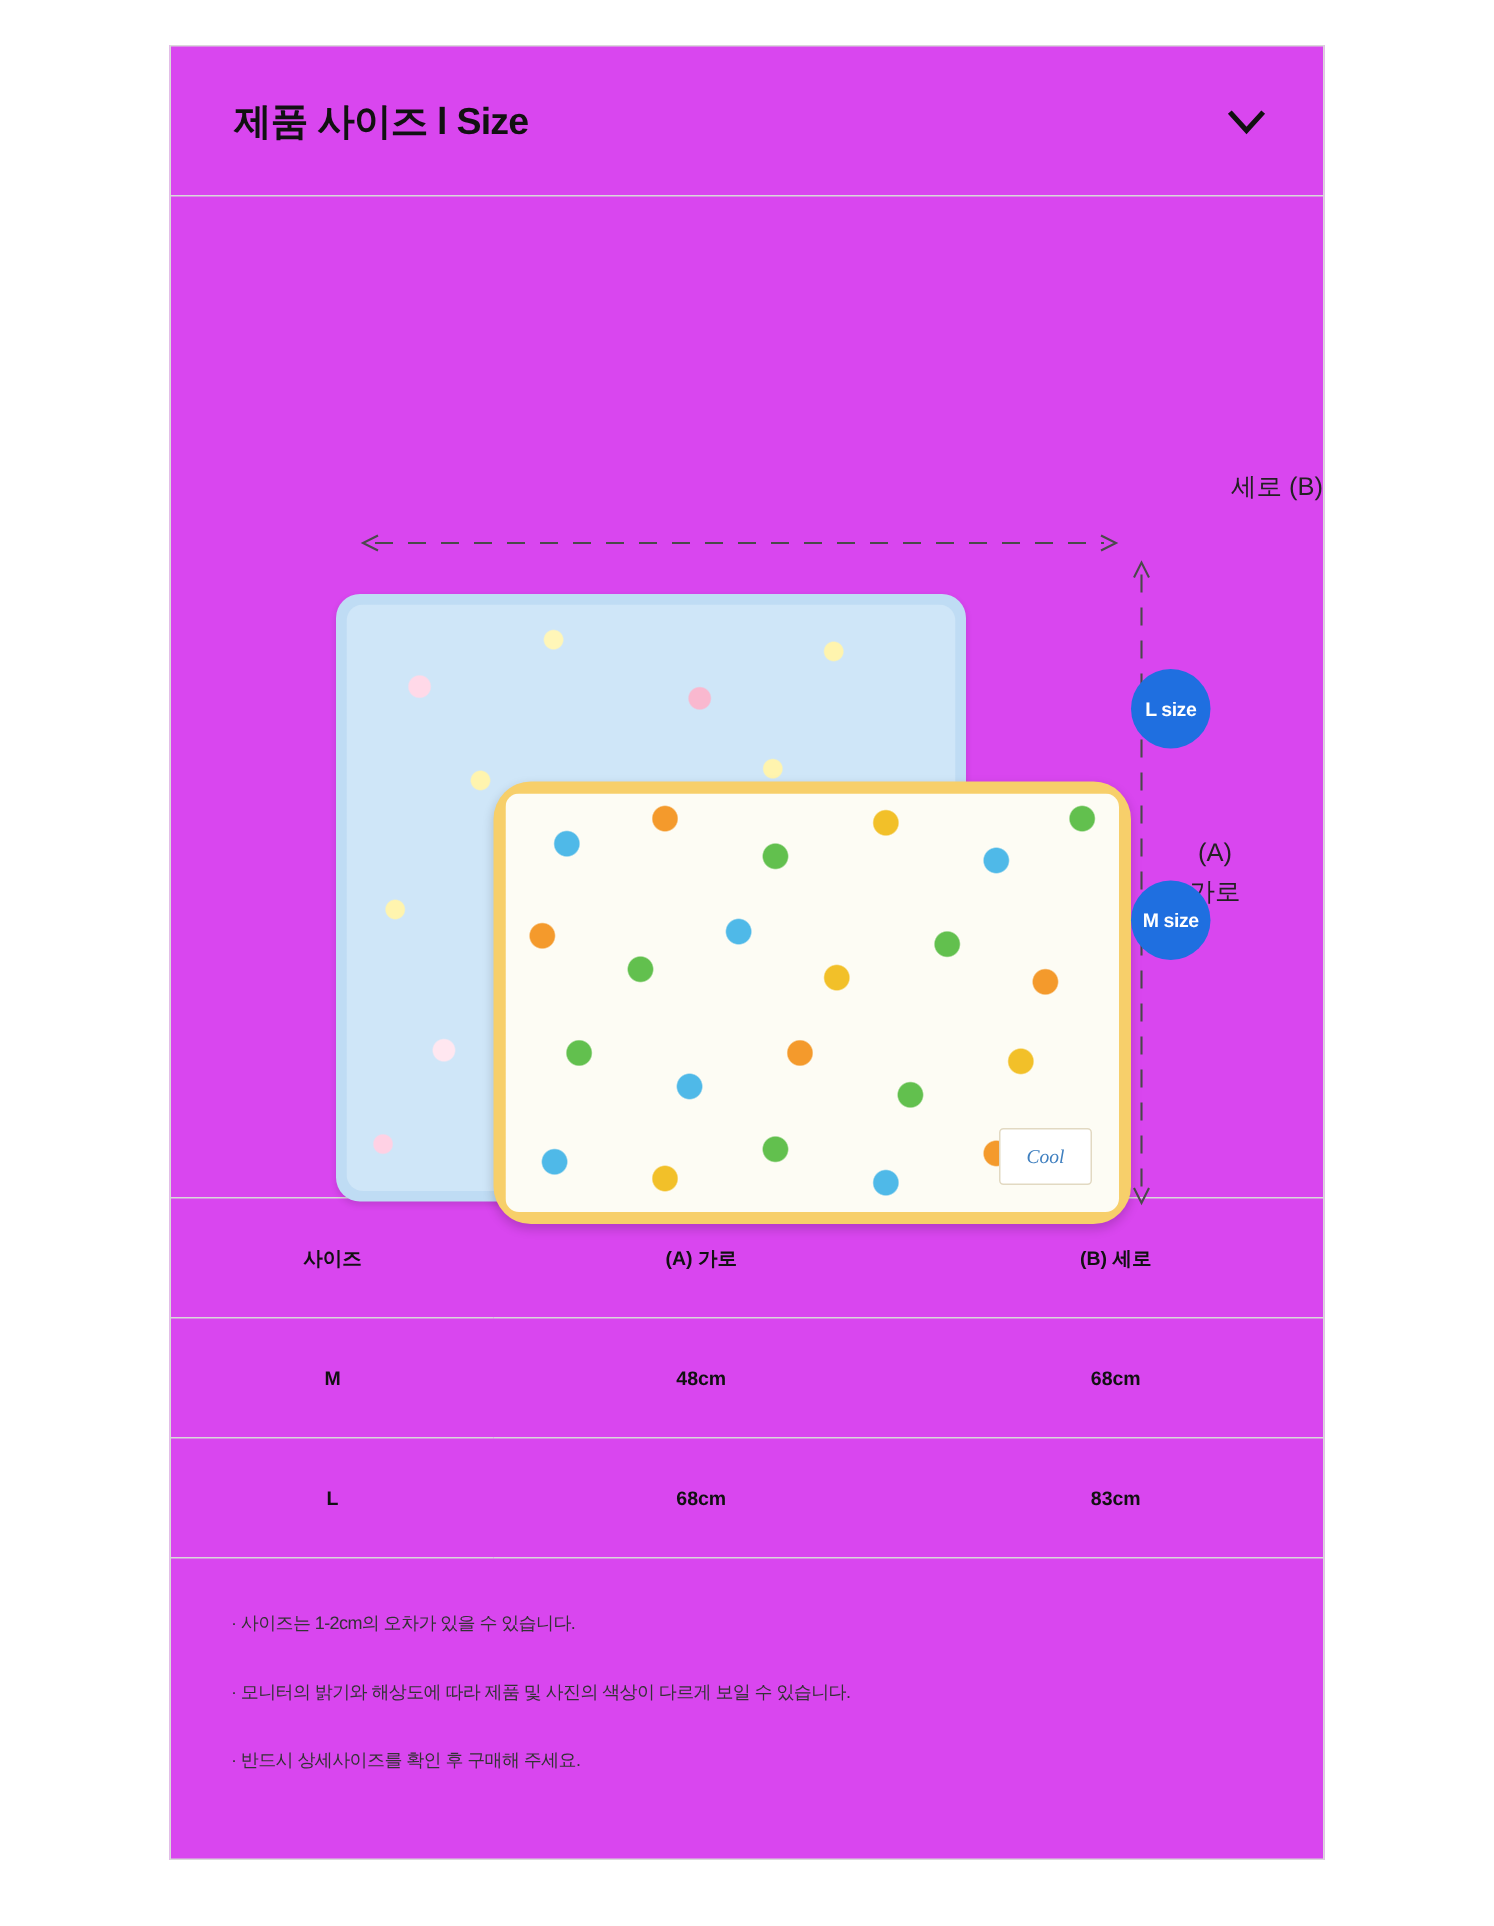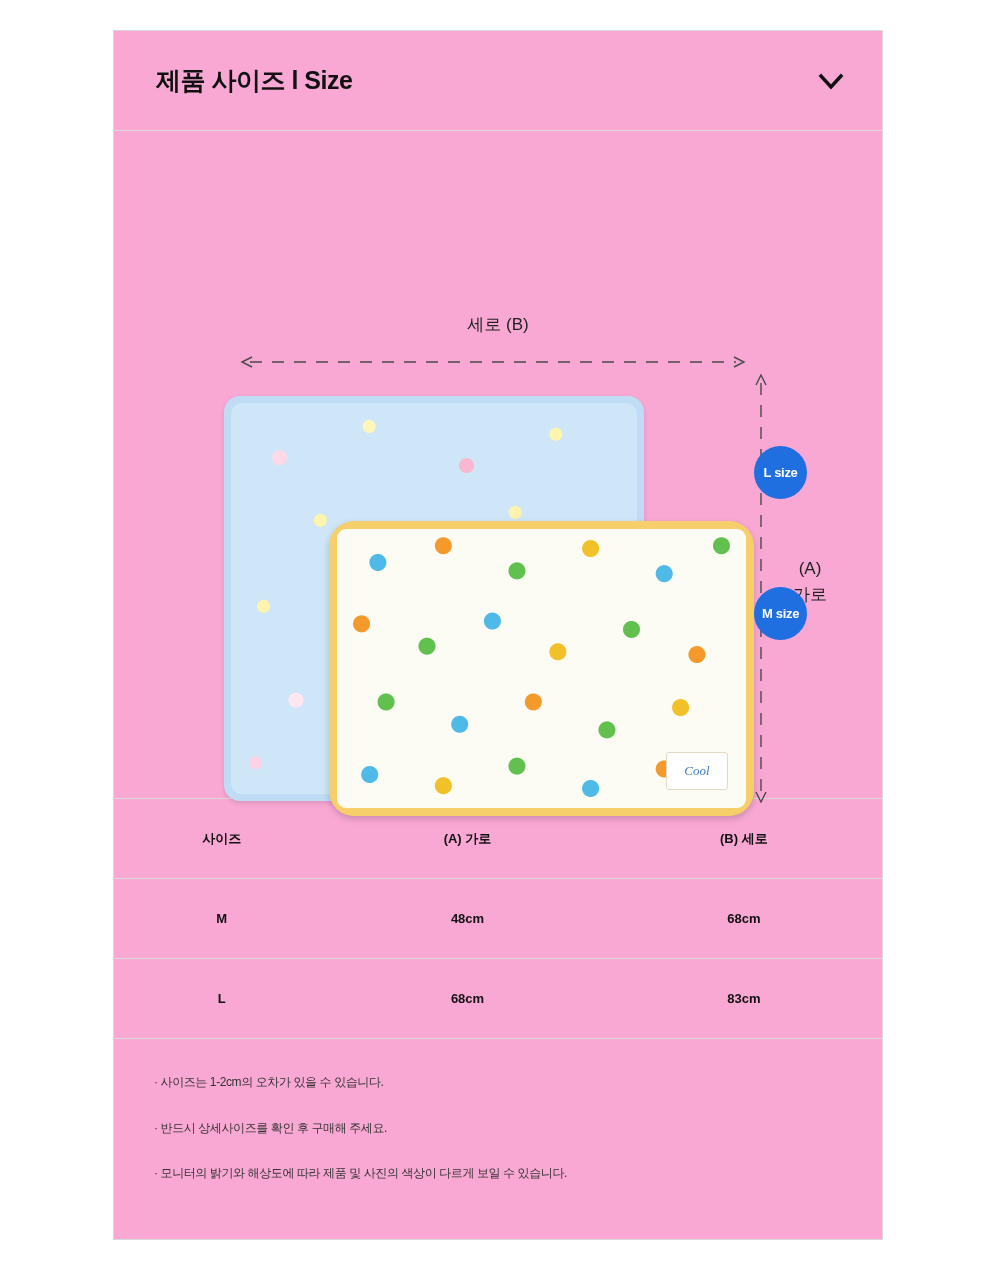--- a/index.html
+++ b/index.html
@@ -16,21 +16,21 @@
     overflow: hidden;
   }
   .page {
     position: absolute;
     left: 113px;
     top: 30px;
     width: 770px;
     height: 1210px;
     border: 1px solid #d9d9d9;
     box-sizing: border-box;
-    background: #f9a8d4;
+    background: #d946ef;
   }
 
   
   .section-header {
     height: 100px;
     border-bottom: 1px solid #d9d9d9;
     display: flex;
     align-items: center;
     justify-content: space-between;
     padding: 0 34px 0 42px;
@@ -54,21 +54,21 @@
     height: 668px;
     border-bottom: 1px solid #d9d9d9;
     box-sizing: border-box;
   }
 
   .label-vertical-b {
     position: absolute;
     left: 0;
     right: 0;
     top: 182px;
-    text-align: center;
+    text-align: right;
     font-size: 17px;
     font-weight: 500;
     color: #222;
   }
   .label-horizontal-a {
     position: absolute;
     left: 656px;
     top: 425px;
     width: 80px;
     text-align: center;
@@ -318,17 +318,17 @@
     <tr>
       <td class="col-a">L</td>
       <td class="col-b">68cm</td>
       <td class="col-c">83cm</td>
     </tr>
   </tbody>
     </table>
 
   <div class="notes">
     <div class="note">· 사이즈는 1-2cm의 오차가 있을 수 있습니다.</div>
+    <div class="note">· 모니터의 밝기와 해상도에 따라 제품 및 사진의 색상이 다르게 보일 수 있습니다.</div>
     <div class="note">· 반드시 상세사이즈를 확인 후 구매해 주세요.</div>
-    <div class="note">· 모니터의 밝기와 해상도에 따라 제품 및 사진의 색상이 다르게 보일 수 있습니다.</div>
   </div>
 
 </div>
 
 </body></html>

